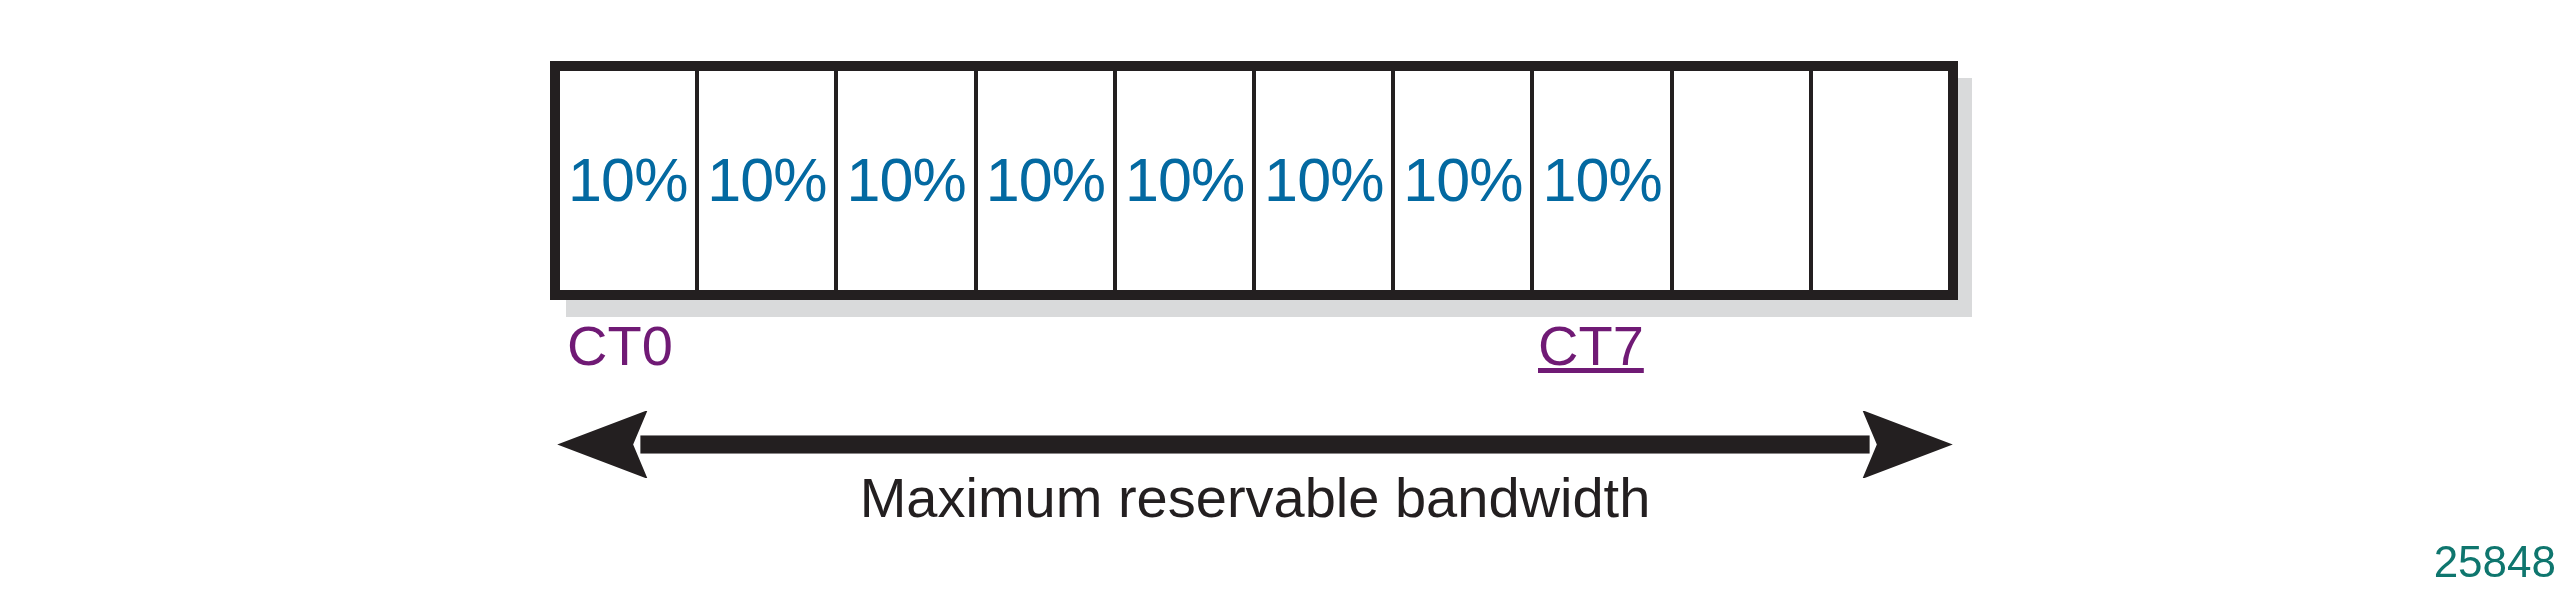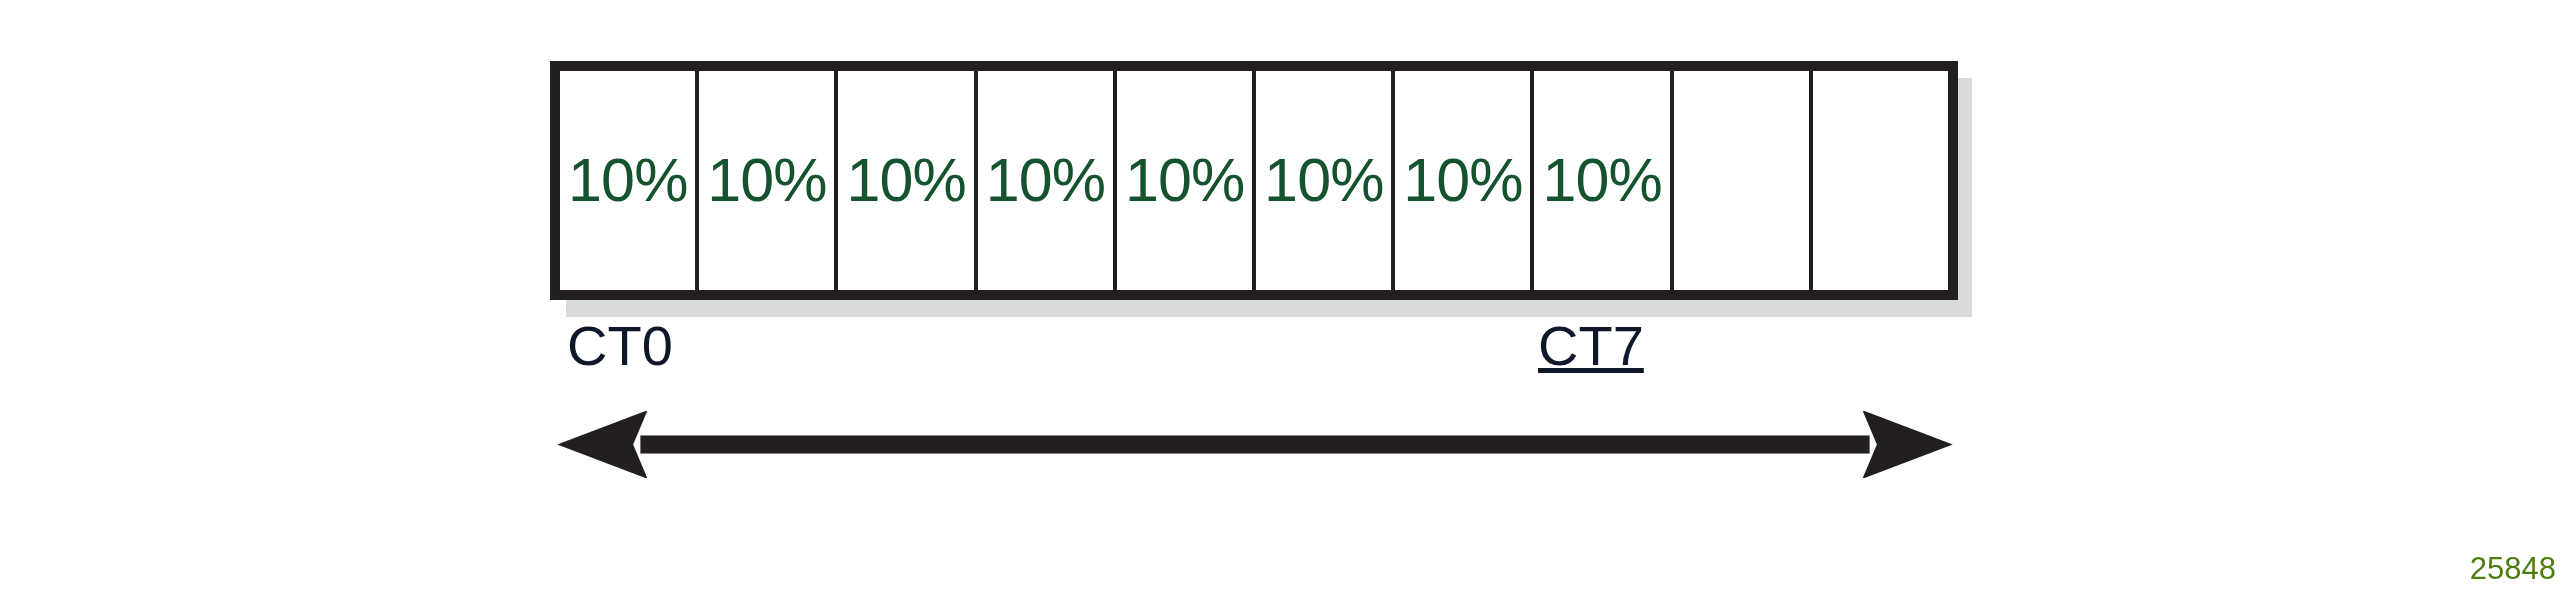--- a/index.html
+++ b/index.html
@@ -60,30 +60,30 @@
   }
   .ct-cell:last-child {
     border-right: none;
   }
   .ct-cell-value {
     font-size: 61px;
     line-height: 1;
     letter-spacing: -0.9px;
     padding-left: 8.1px;
     white-space: nowrap;
-    color: #14532d;
+    color: #0369a1;
   }
 
   
   .ct-axis-label {
     position: absolute;
     font-size: 56px;
     line-height: 1;
     white-space: nowrap;
-    color: #0f172a;
+    color: #701a75;
   }
   #ct-label-first { left: 567px; top: 318px; }
   #ct-label-last  { left: 1538px; top: 318px; text-decoration: underline; }
 
   
   .span-arrow {
     position: absolute;
     left: 550px;
     top: 411px;
     width: 1410px;
@@ -101,23 +101,23 @@
     line-height: 1;
     white-space: nowrap;
     color: #231f20;
   }
 
   
   .figure-number {
     position: absolute;
     right: 20px;
     bottom: 12.7px;
-    font-size: 31px;
+    font-size: 44px;
     line-height: 1;
-    color: #4d7c0f;
+    color: #0f766e;
   }
 </style>
 </head>
 <body>
 
 <div id="figure-root">
 
   <div class="table-shadow"></div>
 
   <div class="ct-table">
@@ -158,17 +158,18 @@
   <div class="ct-axis-label" id="ct-label-first">CT0</div>
 
   <div class="ct-axis-label" id="ct-label-last">CT7</div>
 
   <svg class="span-arrow" viewBox="0 0 1560 74">
     <path d="M 8 37 L 108 -1 L 92 37 L 108 75 Z" fill="#231f20"></path>
     <rect x="100" y="27" width="1360" height="20" fill="#231f20"></rect>
     <path d="M 1552 37 L 1452 75 L 1468 37 L 1452 -1 Z" fill="#231f20"></path>
   </svg>
 
+  <div class="span-caption">Maximum reservable bandwidth</div>
 
   <div class="figure-number">25848</div>
 
 </div>
 
 
 </body></html>

